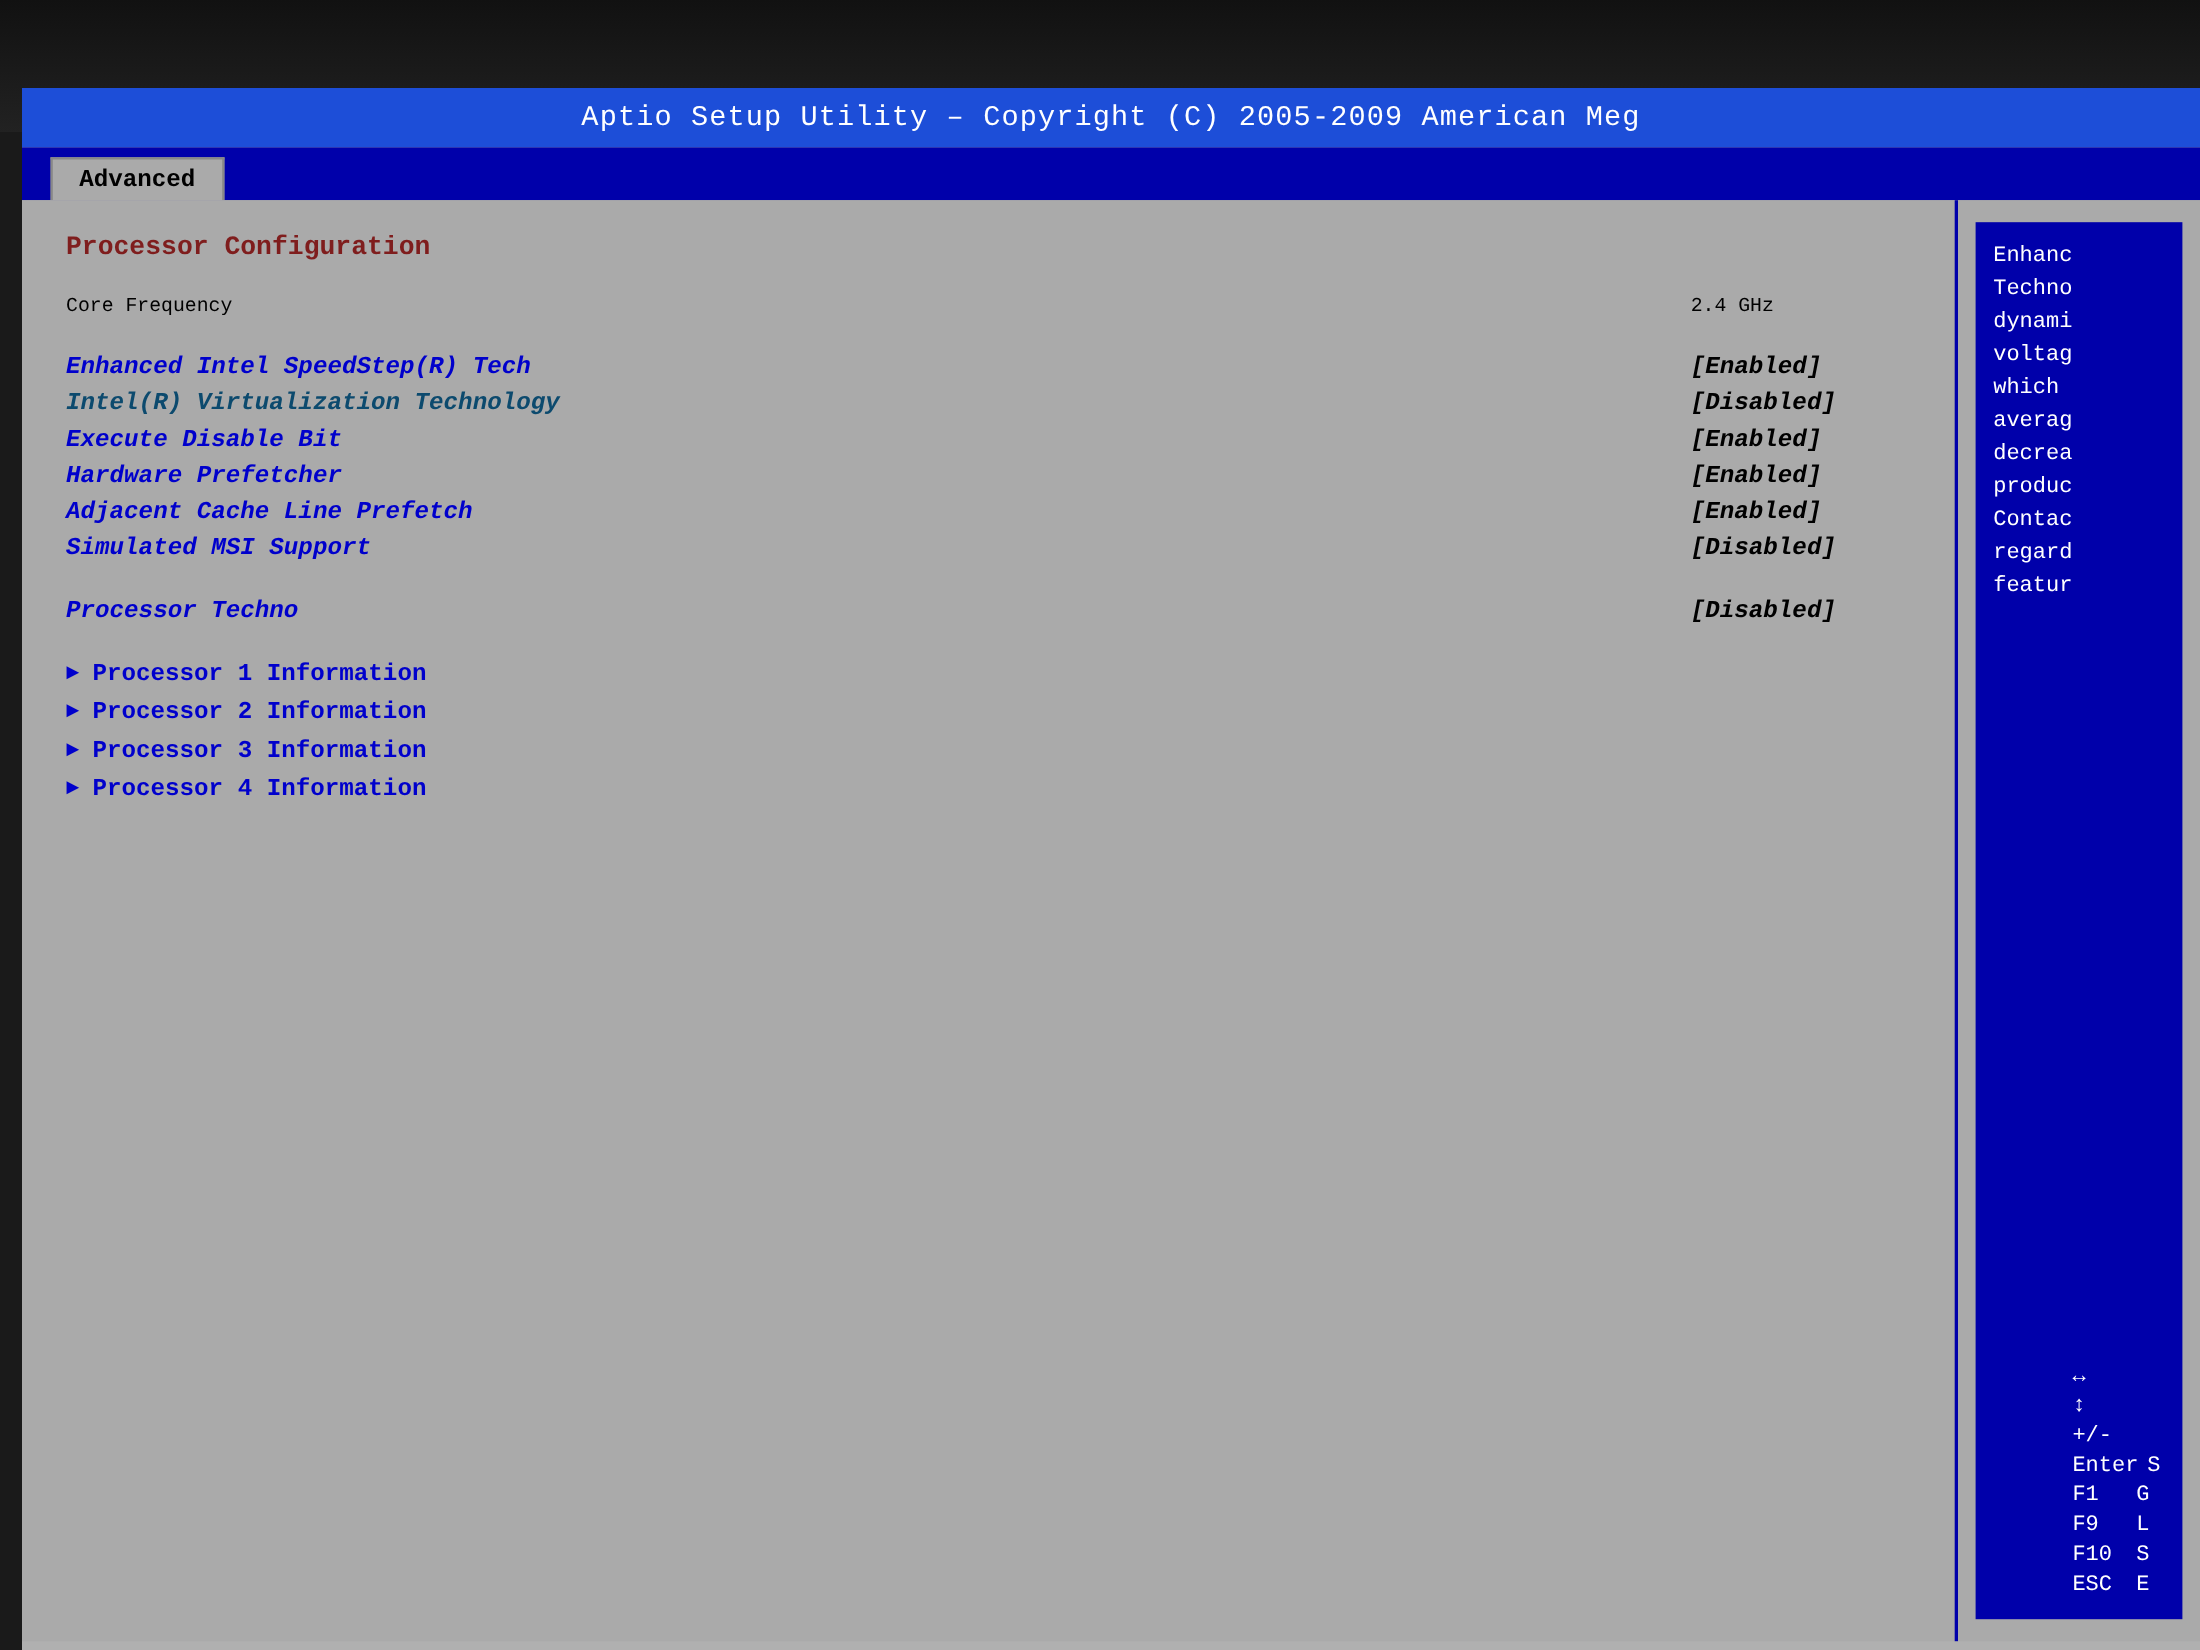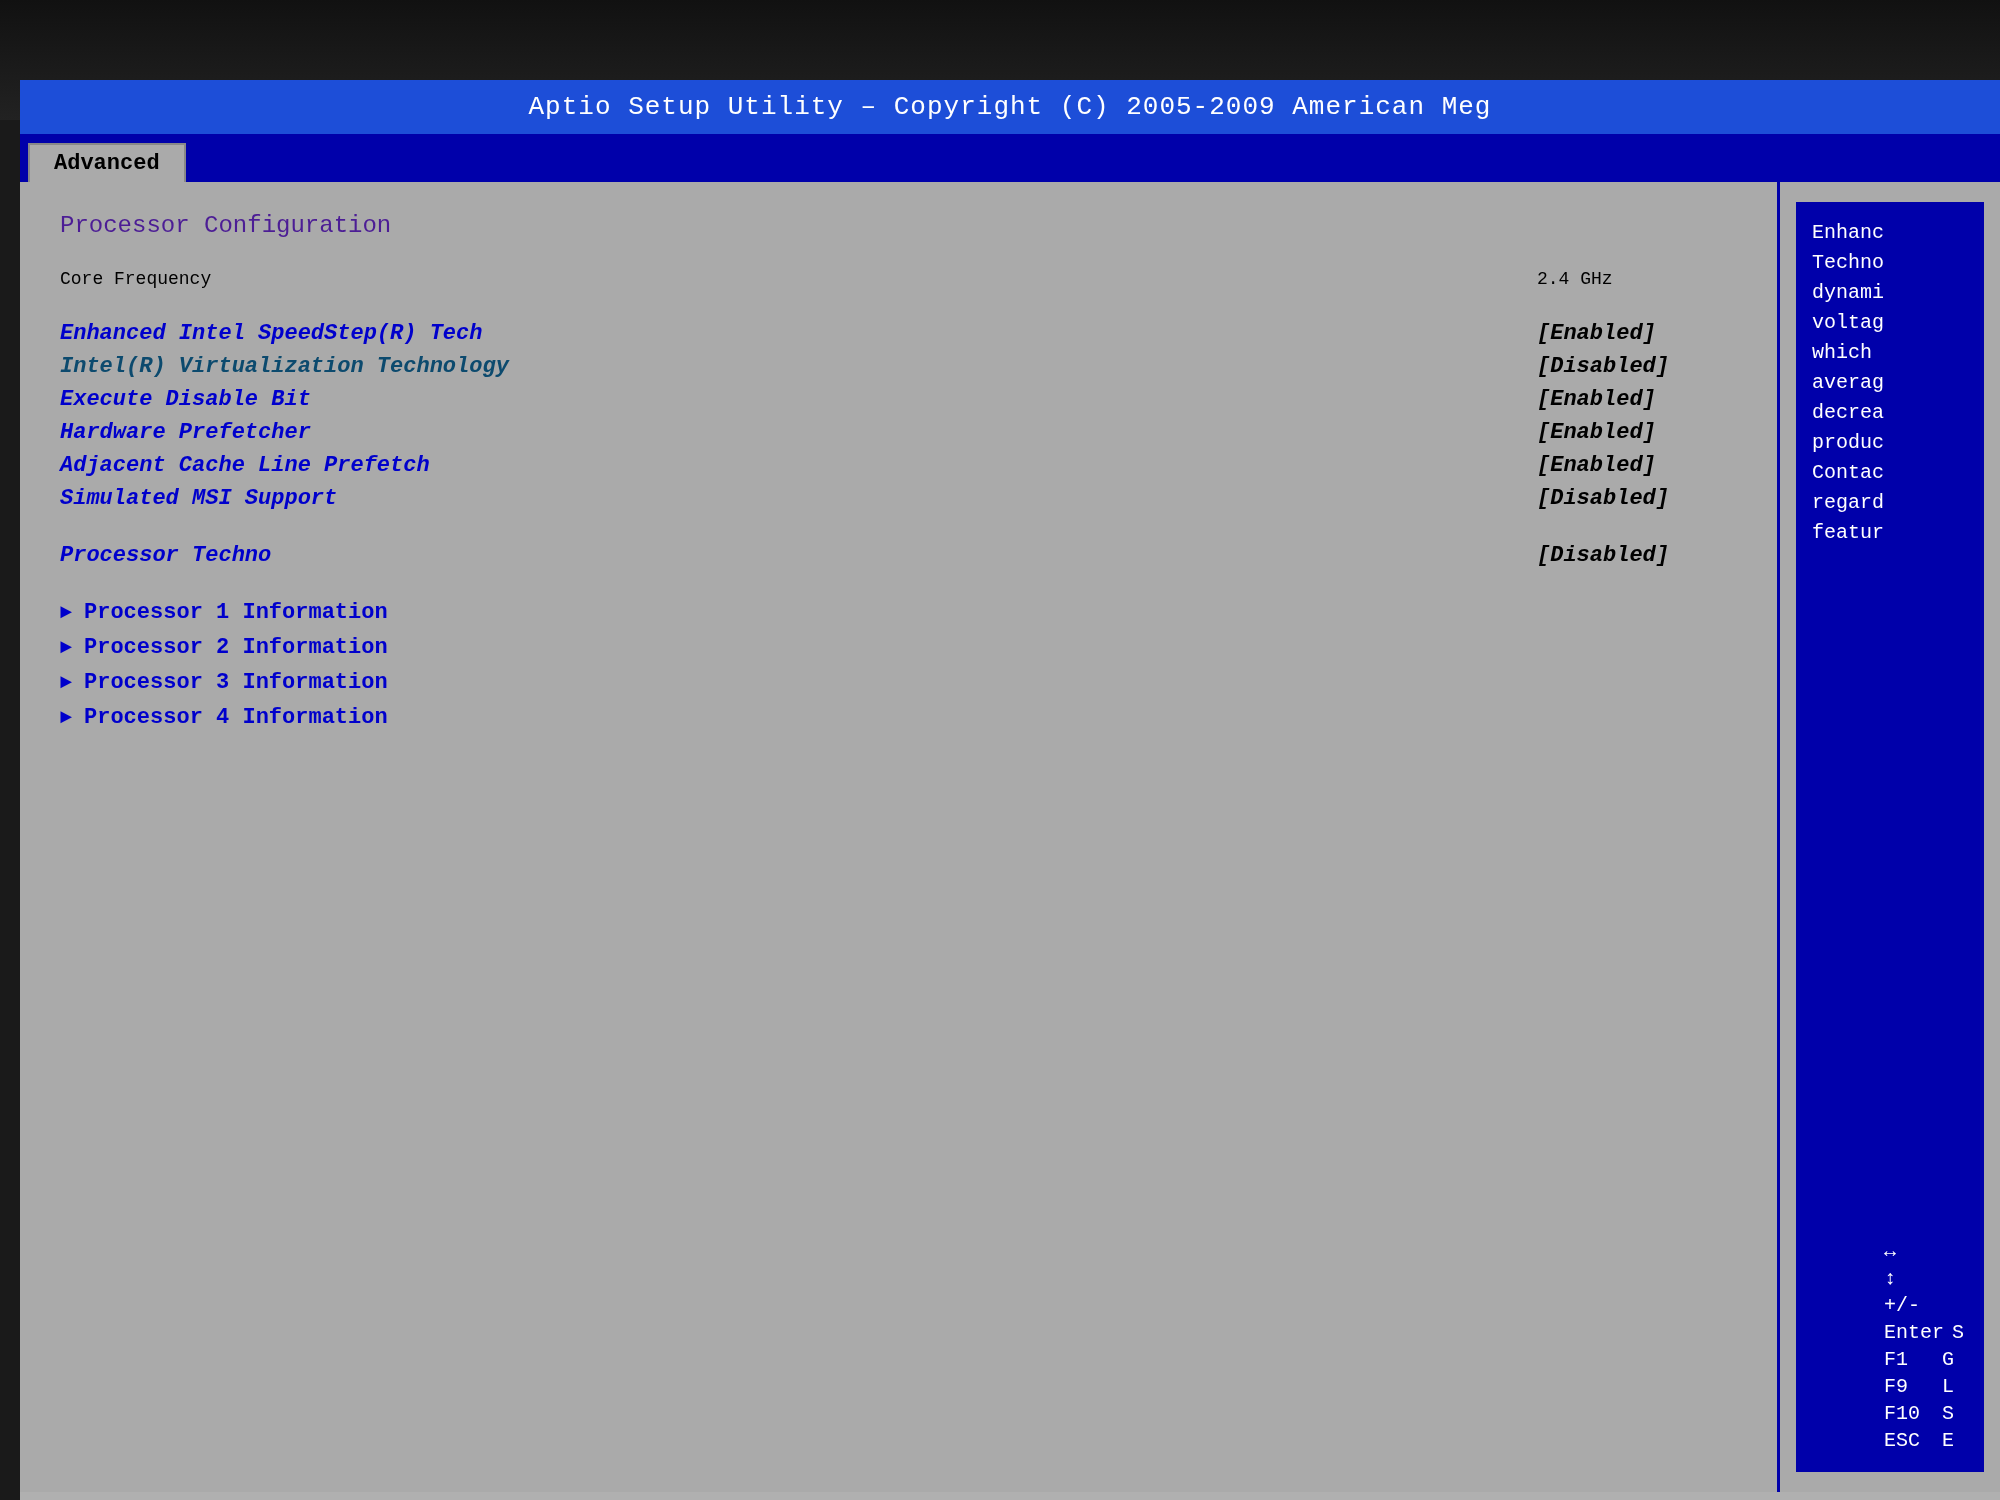--- a/index.html
+++ b/index.html
@@ -39,21 +39,21 @@
       font-size: 26px;
       padding: 12px 20px;
       text-align: center;
       letter-spacing: 1px;
       font-weight: normal;
     }
 
     
     .tab-row {
       background: #0000aa;
-      padding: 0 8px;
+      padding: 0 26px;
       display: flex;
       align-items: flex-end;
       height: 48px;
     }
 
     .tab {
       background: #aaaaaa;
       color: #000000;
       padding: 6px 24px;
       font-size: 22px;
@@ -84,23 +84,23 @@
       width: 220px;
       background: #aaaaaa;
       padding: 20px 16px;
       display: flex;
       flex-direction: column;
       overflow: hidden;
     }
 
     
     .section-header {
-      color: #4c1d95;
+      color: #7f1d1d;
       font-size: 24px;
-      font-weight: normal;
+      font-weight: bold;
       margin-bottom: 30px;
       font-family: 'Courier New', Courier, monospace;
     }
 
     
     .config-row {
       display: flex;
       justify-content: space-between;
       margin-bottom: 8px;
       font-size: 18px;

